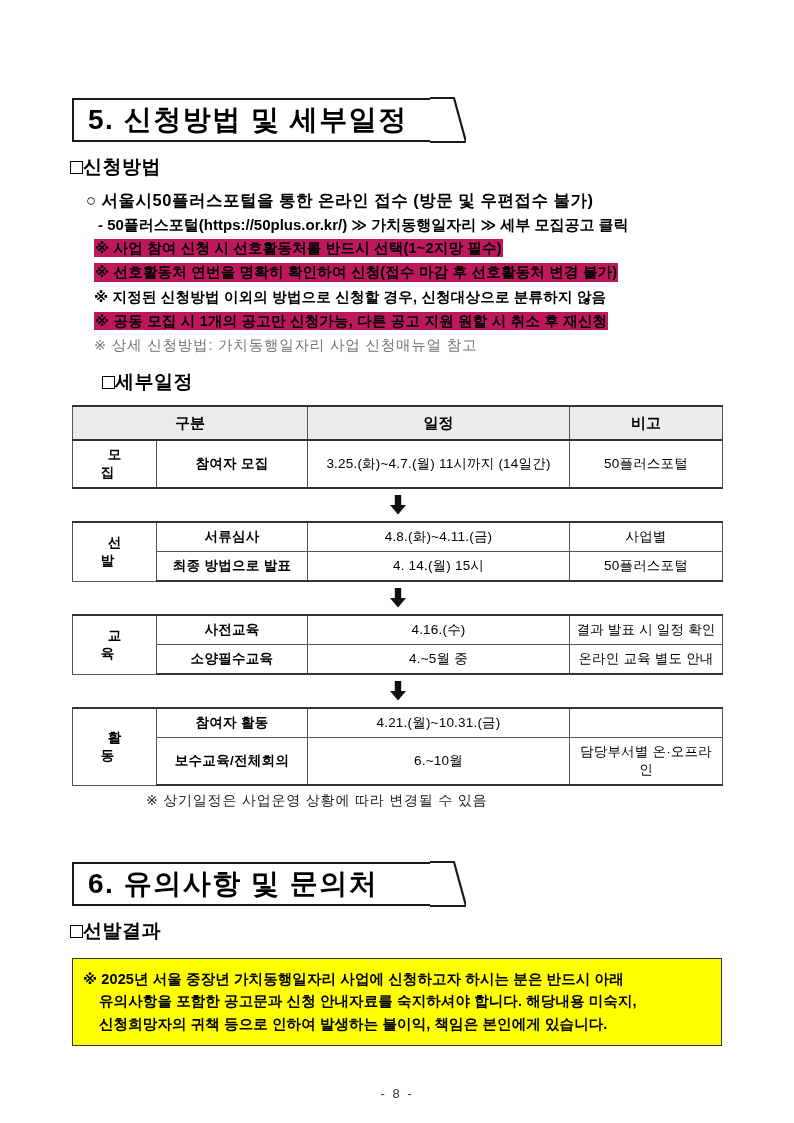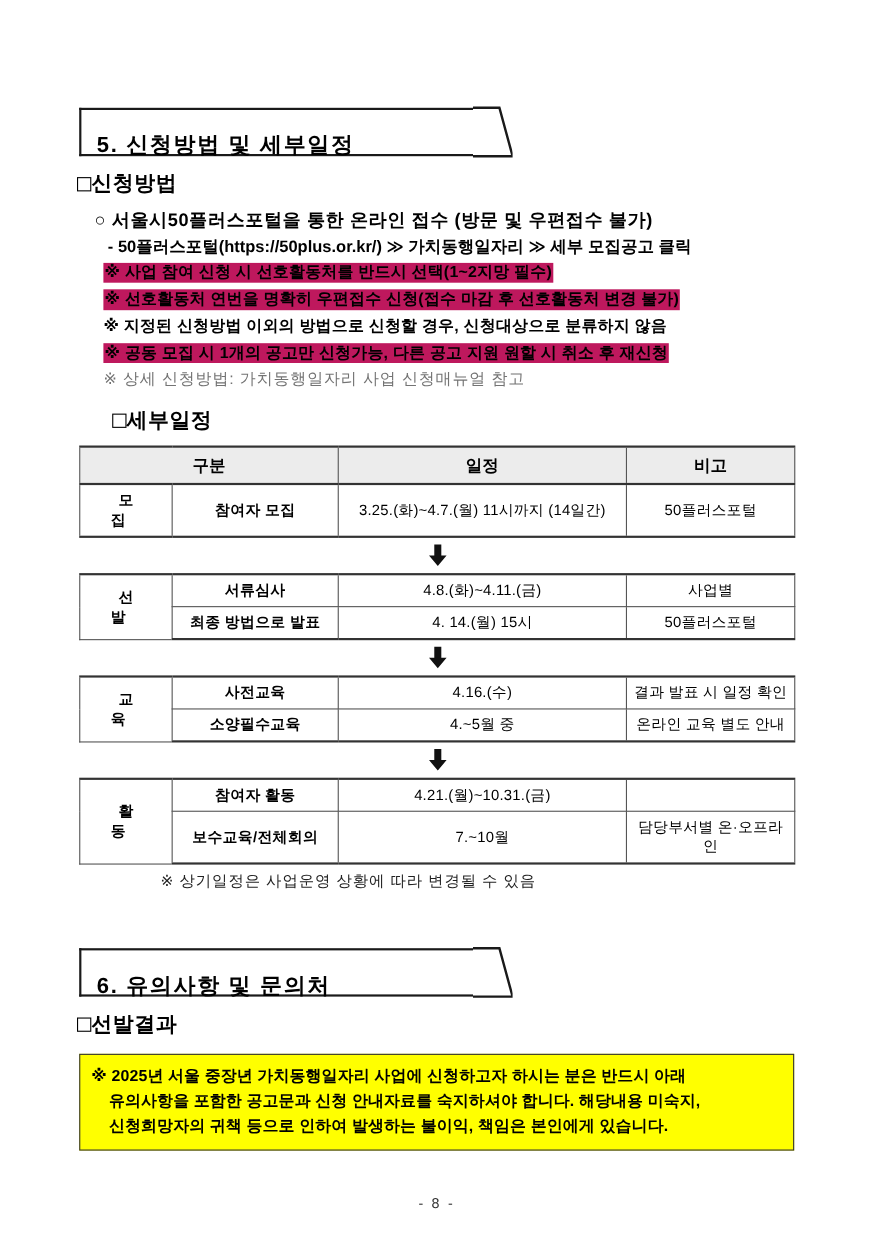--- a/index.html
+++ b/index.html
@@ -47,26 +47,25 @@
     right: -34px;
     top: -2px;
     width: 36px;
     height: 48px;
   }
   .section-banner .title {
     position: absolute;
     left: 16px;
     top: 50%;
     transform: translateY(-50%);
-    font-size: 20px;
+    font-size: 28px;
     font-weight: bold;
     letter-spacing: 1.5px;
     white-space: nowrap;
     z-index: 2;
-    margin-top: 12px;
   }
 
   
   .sq-heading {
     margin: 12px 0 8px 70px;
     font-size: 19px;
     font-weight: bold;
     letter-spacing: 0.5px;
     display: flex;
     align-items: center;
@@ -247,21 +246,21 @@
       <div class="line circ">
         <span>○ 서울시50플러스포털을 통한 온라인 접수 (방문 및 우편접수 불가)</span>
       </div>
       <div class="line dash">
         <span>- 50플러스포털(https://50plus.or.kr/) ≫ 가치동행일자리 ≫ 세부 모집공고 클릭</span>
       </div>
       <div class="hl-wrap">
         <span class="line note hl">※ 사업 참여 신청 시 선호활동처를 반드시 선택(1~2지망 필수)</span>
       </div>
       <div class="hl-wrap">
-        <span class="line note hl">※ 선호활동처 연번을 명확히 우편접수 신청(접수 마감 후 선호활동처 변경 불가)</span>
+        <span class="line note hl">※ 선호활동처 연번을 명확히 확인하여 신청(접수 마감 후 선호활동처 변경 불가)</span>
       </div>
       <div class="hl-wrap">
         <span class="line note">※ 지정된 신청방법 이외의 방법으로 신청할 경우, 신청대상으로 분류하지 않음</span>
       </div>
       <div class="hl-wrap">
         <span class="line note hl">※ 공동 모집 시 1개의 공고만 신청가능, 다른 공고 지원 원할 시 취소 후 재신청</span>
       </div>
       <div class="hl-wrap">
         <span class="line note-plain">※ 상세 신청방법: 가치동행일자리 사업 신청매뉴얼 참고</span>
       </div>
@@ -338,21 +337,21 @@
               </td>
             </tr>
             <tr class="grp-first">
               <td class="cat" rowspan="2">활 동</td>
               <td class="item">참여자 활동</td>
               <td class="when">4.21.(월)~10.31.(금)</td>
               <td class="remark"></td>
             </tr>
             <tr class="grp-last">
               <td class="item">보수교육/전체회의</td>
-              <td class="when">7.~10월</td>
+              <td class="when">6.~10월</td>
               <td class="remark">담당부서별 온·오프라인</td>
             </tr>
           </tbody>
       </table>
       <div class="tbl-note">※ 상기일정은 사업운영 상황에 따라 변경될 수 있음</div>
     </div>
   </div>
 
   <div class="block-6">
     <div class="section-banner">

